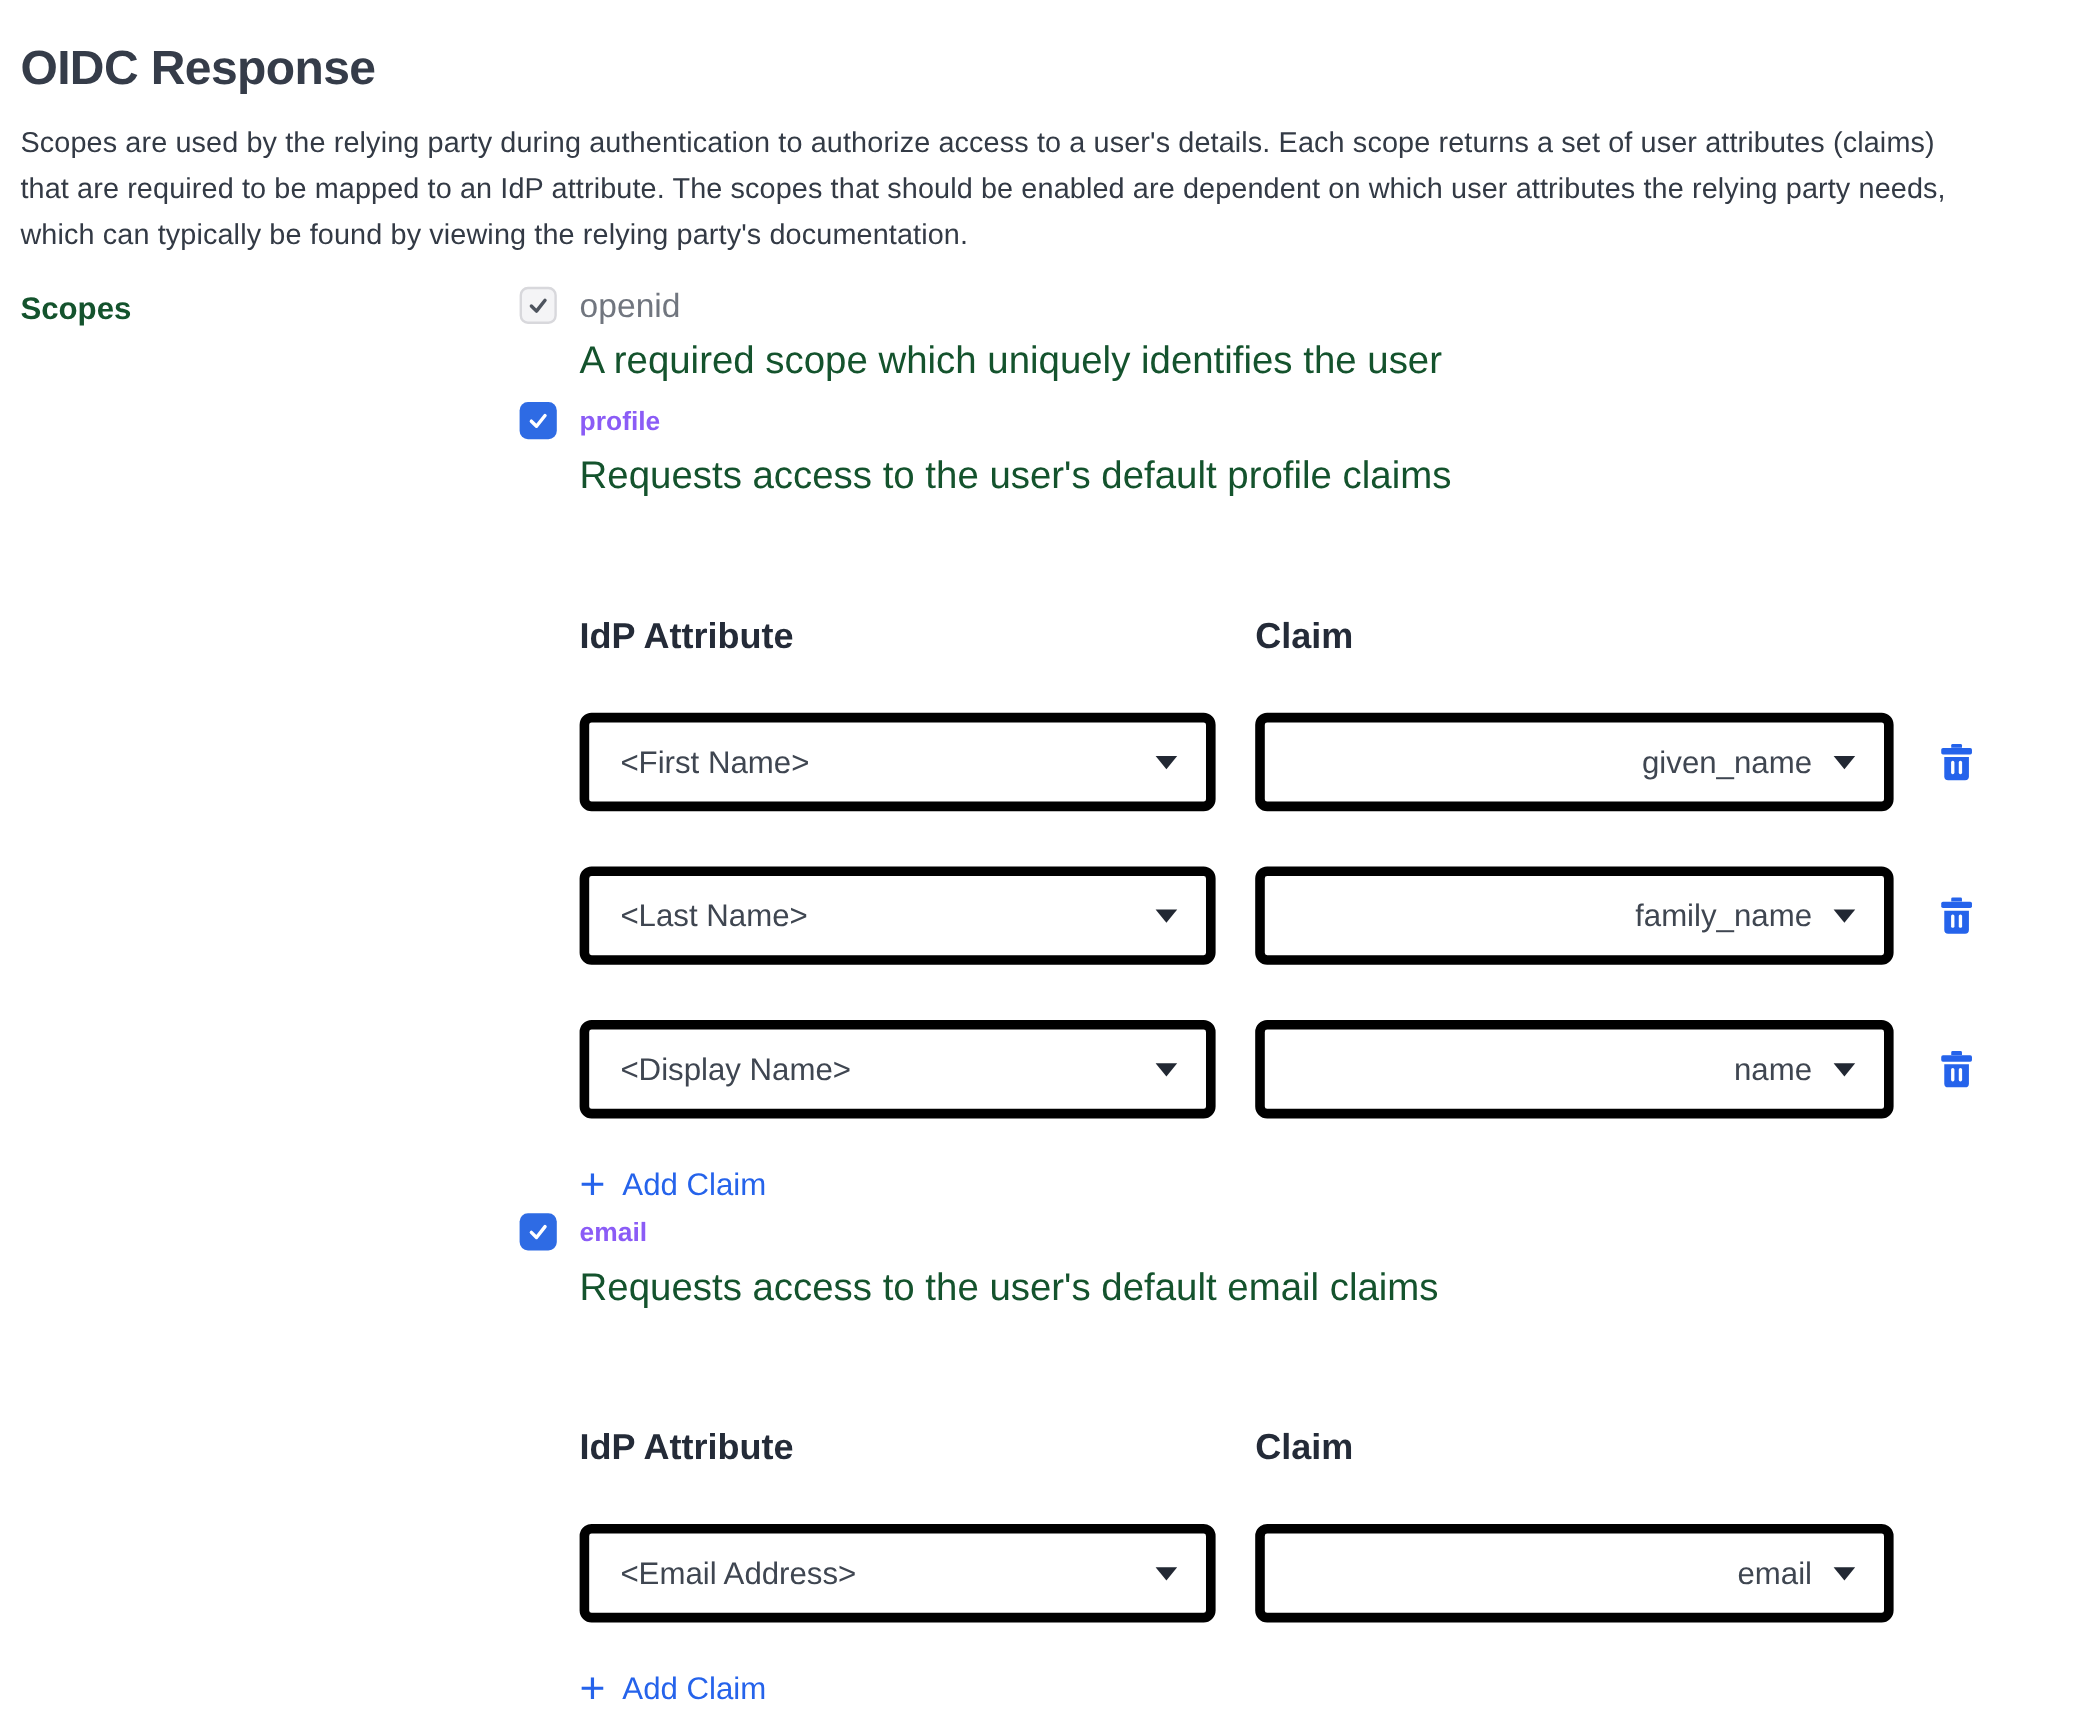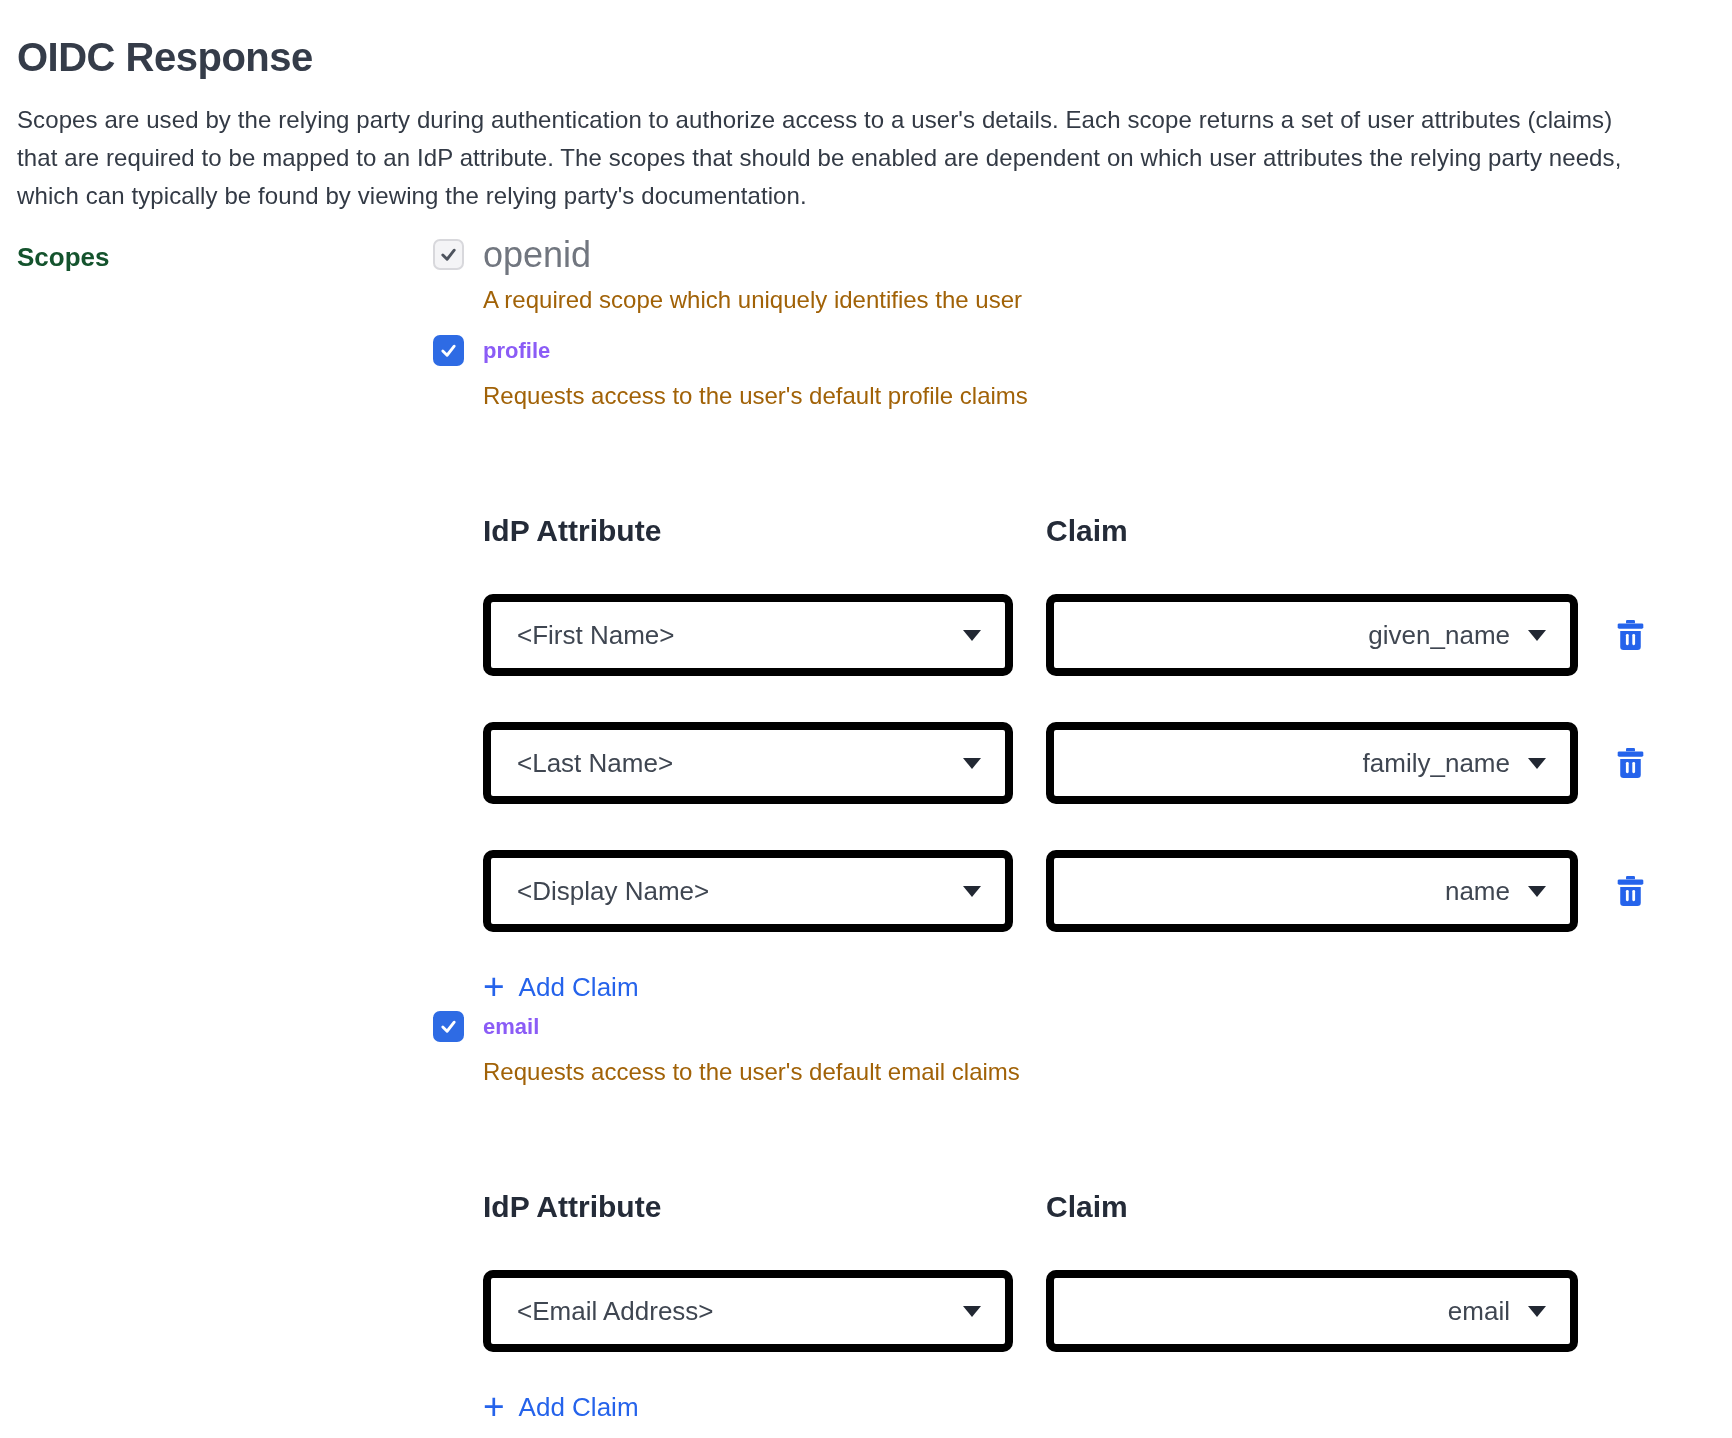--- a/index.html
+++ b/index.html
@@ -48,27 +48,27 @@
     flex: none;
     margin-right: 19px;
     border-radius: 7px;
     display: flex; align-items: center; justify-content: center;
   }
   .cb svg { width: 19px; height: 19px; display: block; }
   .cb-disabled { background: #f4f4f6; border: 2px solid #d8d8dc; color: #4e545e; }
   .cb-checked  { background: #2e6be4; color: #ffffff; }
 
   .scope-label { font-size: 22px; font-weight: 700; color: #8b5cf6; line-height: 31px; }
-  .scope-label.muted { font-size: 36px; font-weight: 400; color: #71767f; }
+  .scope-label.muted { font-size: 28px; font-weight: 400; color: #71767f; }
 
   .scope-desc {
     margin: 15px 0 0 50px;
-    font-size: 24px;
+    font-size: 32px;
     line-height: 30px;
-    color: #a16207;
+    color: #14532d;
   }
 
   .scope-profile { margin-top: 20px; }
   .scope-email   { margin-top: 8px; }
 
   .claims { margin: 104px 0 0 50px; }
   .claims-header { display: flex; font-size: 30px; font-weight: 700; color: #242b38; line-height: 31px; }
   .claims-header .hcol1 { width: 530px; margin-right: 33px; }
   .claims-header .hcol2 { width: 532px; }
 

